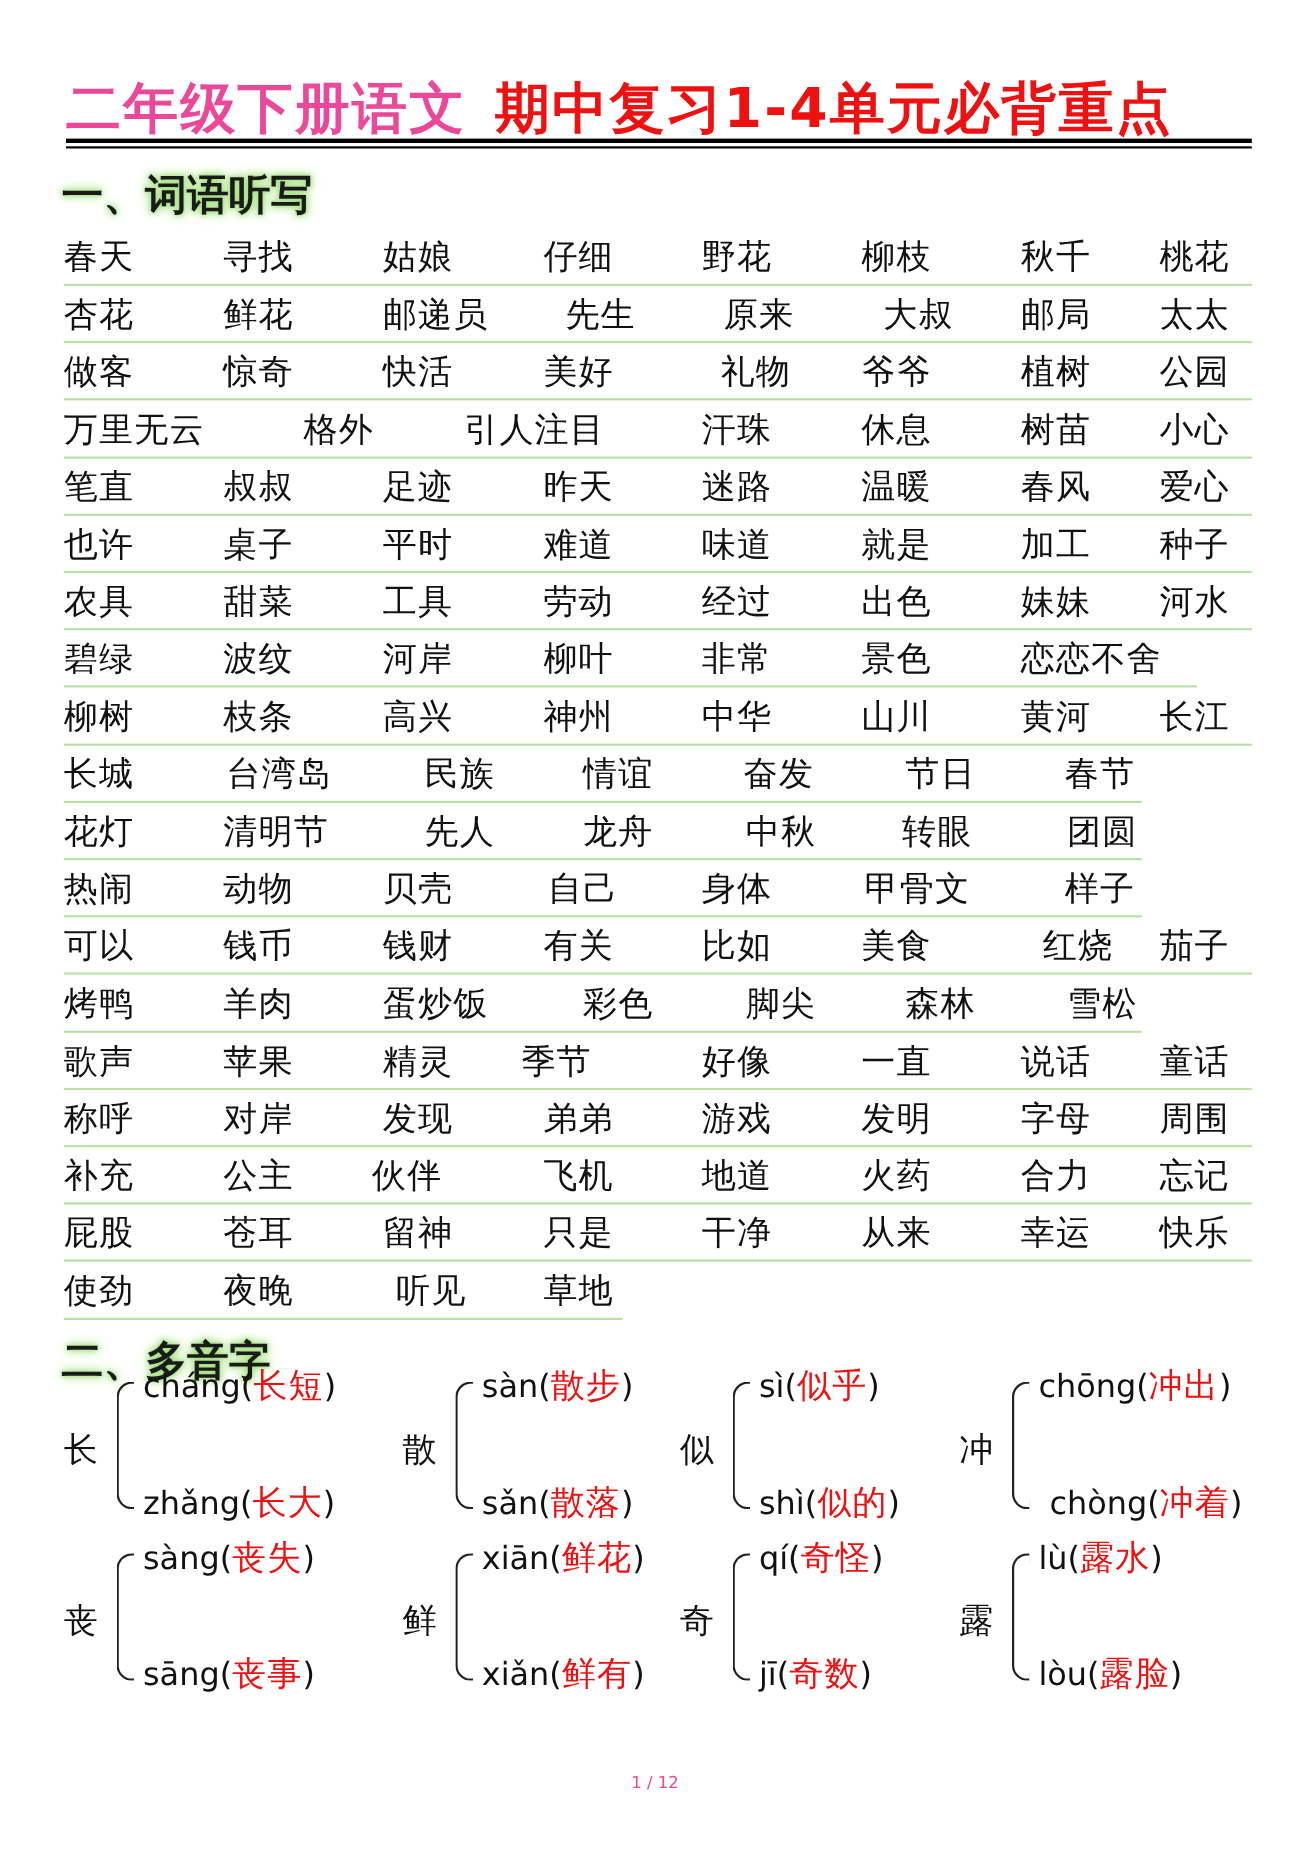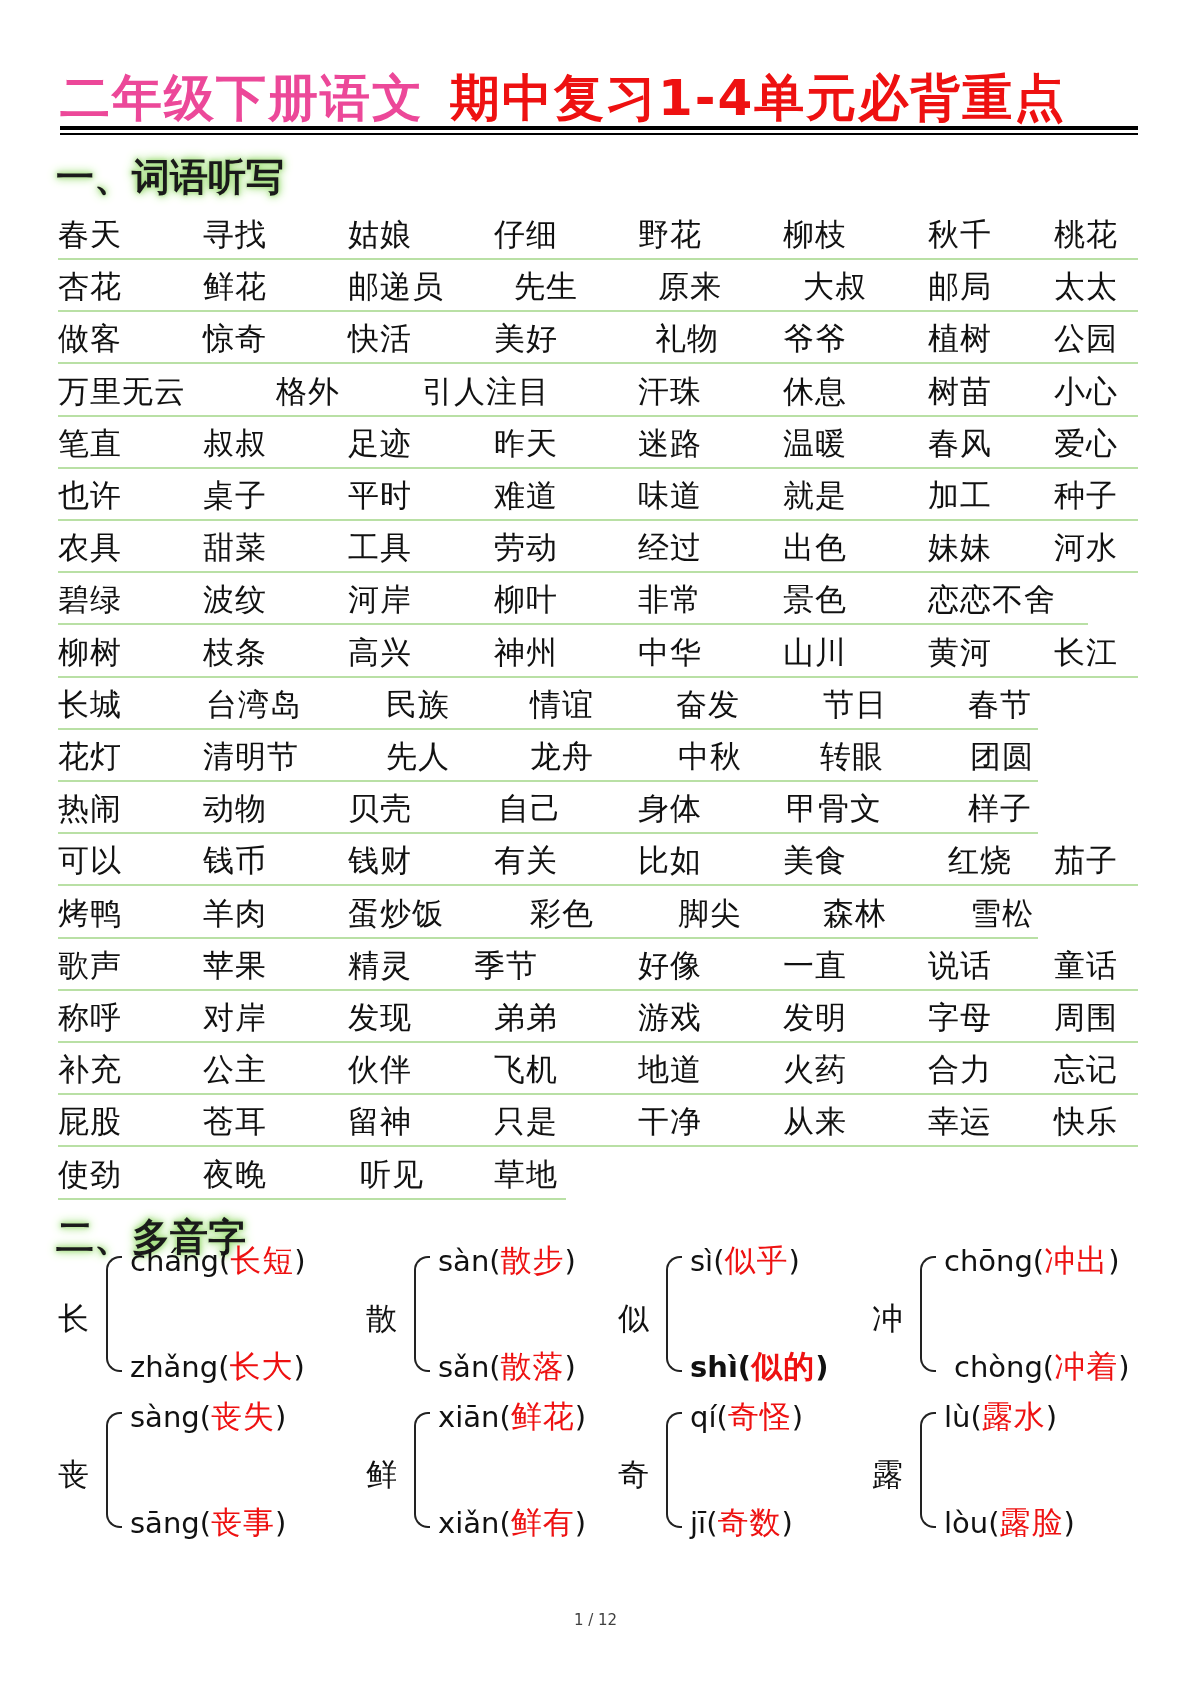--- a/index.html
+++ b/index.html
@@ -18,21 +18,21 @@
   .row .line { position: absolute; left: 0; bottom: 0; height: 2px; background: #b9e0a5; }
   .word { position: absolute; top: 6px; font-size: 31px; line-height: 40px; white-space: nowrap; letter-spacing: 1px; }
   .poly { position: absolute; }
   .poly .hanzi { position: absolute; font-size: 31px; line-height: 40px; }
   .poly .brace { position: absolute; width: 14px; border: 2px solid #222; border-right: none; border-radius: 14px 0 0 14px; }
   .reading { position: absolute; white-space: nowrap; font-size: 31px; line-height: 40px; }
   .reading .py { font-family: "DejaVu Sans", sans-serif; font-size: 29px; color: #111; }
   .reading .paren { font-family: "DejaVu Sans", sans-serif; font-size: 29px; color: #111; }
   .reading .ex { color: #ee1111; letter-spacing: 1px; }
   .footer { position: absolute; left: 0; width: 1191px; top: 1611px; text-align: center;
-            font-family: "DejaVu Sans", sans-serif; font-size: 15px; color: #404040; }
+            font-family: "DejaVu Sans", sans-serif; font-size: 15px; color: #ec4899; }
 </style>
 </head>
 <body>
 
 <div class="title">
   <span class="black">二年级下册语文</span><span class="red">期中复习1-4单元必背重点</span>
 </div>
 <div class="rule1"></div>
 <div class="rule2"></div>
 
@@ -204,21 +204,21 @@
       <span class="word" style="left: 436px;">弟弟</span>
       <span class="word" style="left: 580px;">游戏</span>
       <span class="word" style="left: 725px;">发明</span>
       <span class="word" style="left: 870px;">字母</span>
       <span class="word" style="left: 996px;">周围</span>
       <div class="line" style="width: 1080px;"></div>
     </div>
     <div class="row" style="top: 1043.2px; width: 1080px;">
       <span class="word" style="left: 0px;">补充</span>
       <span class="word" style="left: 145px;">公主</span>
-      <span class="word" style="left: 290px;">伙伴</span>
+      <span class="word" style="left: 280px;">伙伴</span>
       <span class="word" style="left: 436px;">飞机</span>
       <span class="word" style="left: 580px;">地道</span>
       <span class="word" style="left: 725px;">火药</span>
       <span class="word" style="left: 870px;">合力</span>
       <span class="word" style="left: 996px;">忘记</span>
       <div class="line" style="width: 1080px;"></div>
     </div>
     <div class="row" style="top: 1095.4px; width: 1080px;">
       <span class="word" style="left: 0px;">屁股</span>
       <span class="word" style="left: 145px;">苍耳</span>
@@ -250,21 +250,21 @@
     <div class="poly" style="left: 366px; top: 1268px;">
       <span class="hanzi" style="left: 0px; top: 30px;">散</span>
       <div class="brace" style="left: 48px; top: -12px; height: 112px;"></div>
       <div class="reading" style="left: 72px; top: -28px;"><span class="py">sàn</span><span class="paren">(</span><span class="ex">散步</span><span class="paren">)</span></div>
       <div class="reading" style="left: 72px; top: 78px;"><span class="py">sǎn</span><span class="paren">(</span><span class="ex">散落</span><span class="paren">)</span></div>
     </div>
     <div class="poly" style="left: 618px; top: 1268px;">
       <span class="hanzi" style="left: 0px; top: 30px;">似</span>
       <div class="brace" style="left: 48px; top: -12px; height: 112px;"></div>
       <div class="reading" style="left: 72px; top: -28px;"><span class="py">sì</span><span class="paren">(</span><span class="ex">似乎</span><span class="paren">)</span></div>
-      <div class="reading" style="left: 72px; top: 78px; font-weight: bold;"><span class="py">shì</span><span class="paren">(</span><span class="ex">似的</span><span class="paren">)</span></div>
+      <div class="reading" style="left: 72px; top: 78px;"><span class="py">shì</span><span class="paren">(</span><span class="ex">似的</span><span class="paren">)</span></div>
     </div>
     <div class="poly" style="left: 872px; top: 1268px;">
       <span class="hanzi" style="left: 0px; top: 30px;">冲</span>
       <div class="brace" style="left: 48px; top: -12px; height: 112px;"></div>
       <div class="reading" style="left: 72px; top: -28px;"><span class="py">chōng</span><span class="paren">(</span><span class="ex">冲出</span><span class="paren">)</span></div>
       <div class="reading" style="left: 82px; top: 78px;"><span class="py">chòng</span><span class="paren">(</span><span class="ex">冲着</span><span class="paren">)</span></div>
     </div>
     <div class="poly" style="left: 58px; top: 1424px;">
       <span class="hanzi" style="left: 0px; top: 30px;">丧</span>
       <div class="brace" style="left: 48px; top: -12px; height: 112px;"></div>

